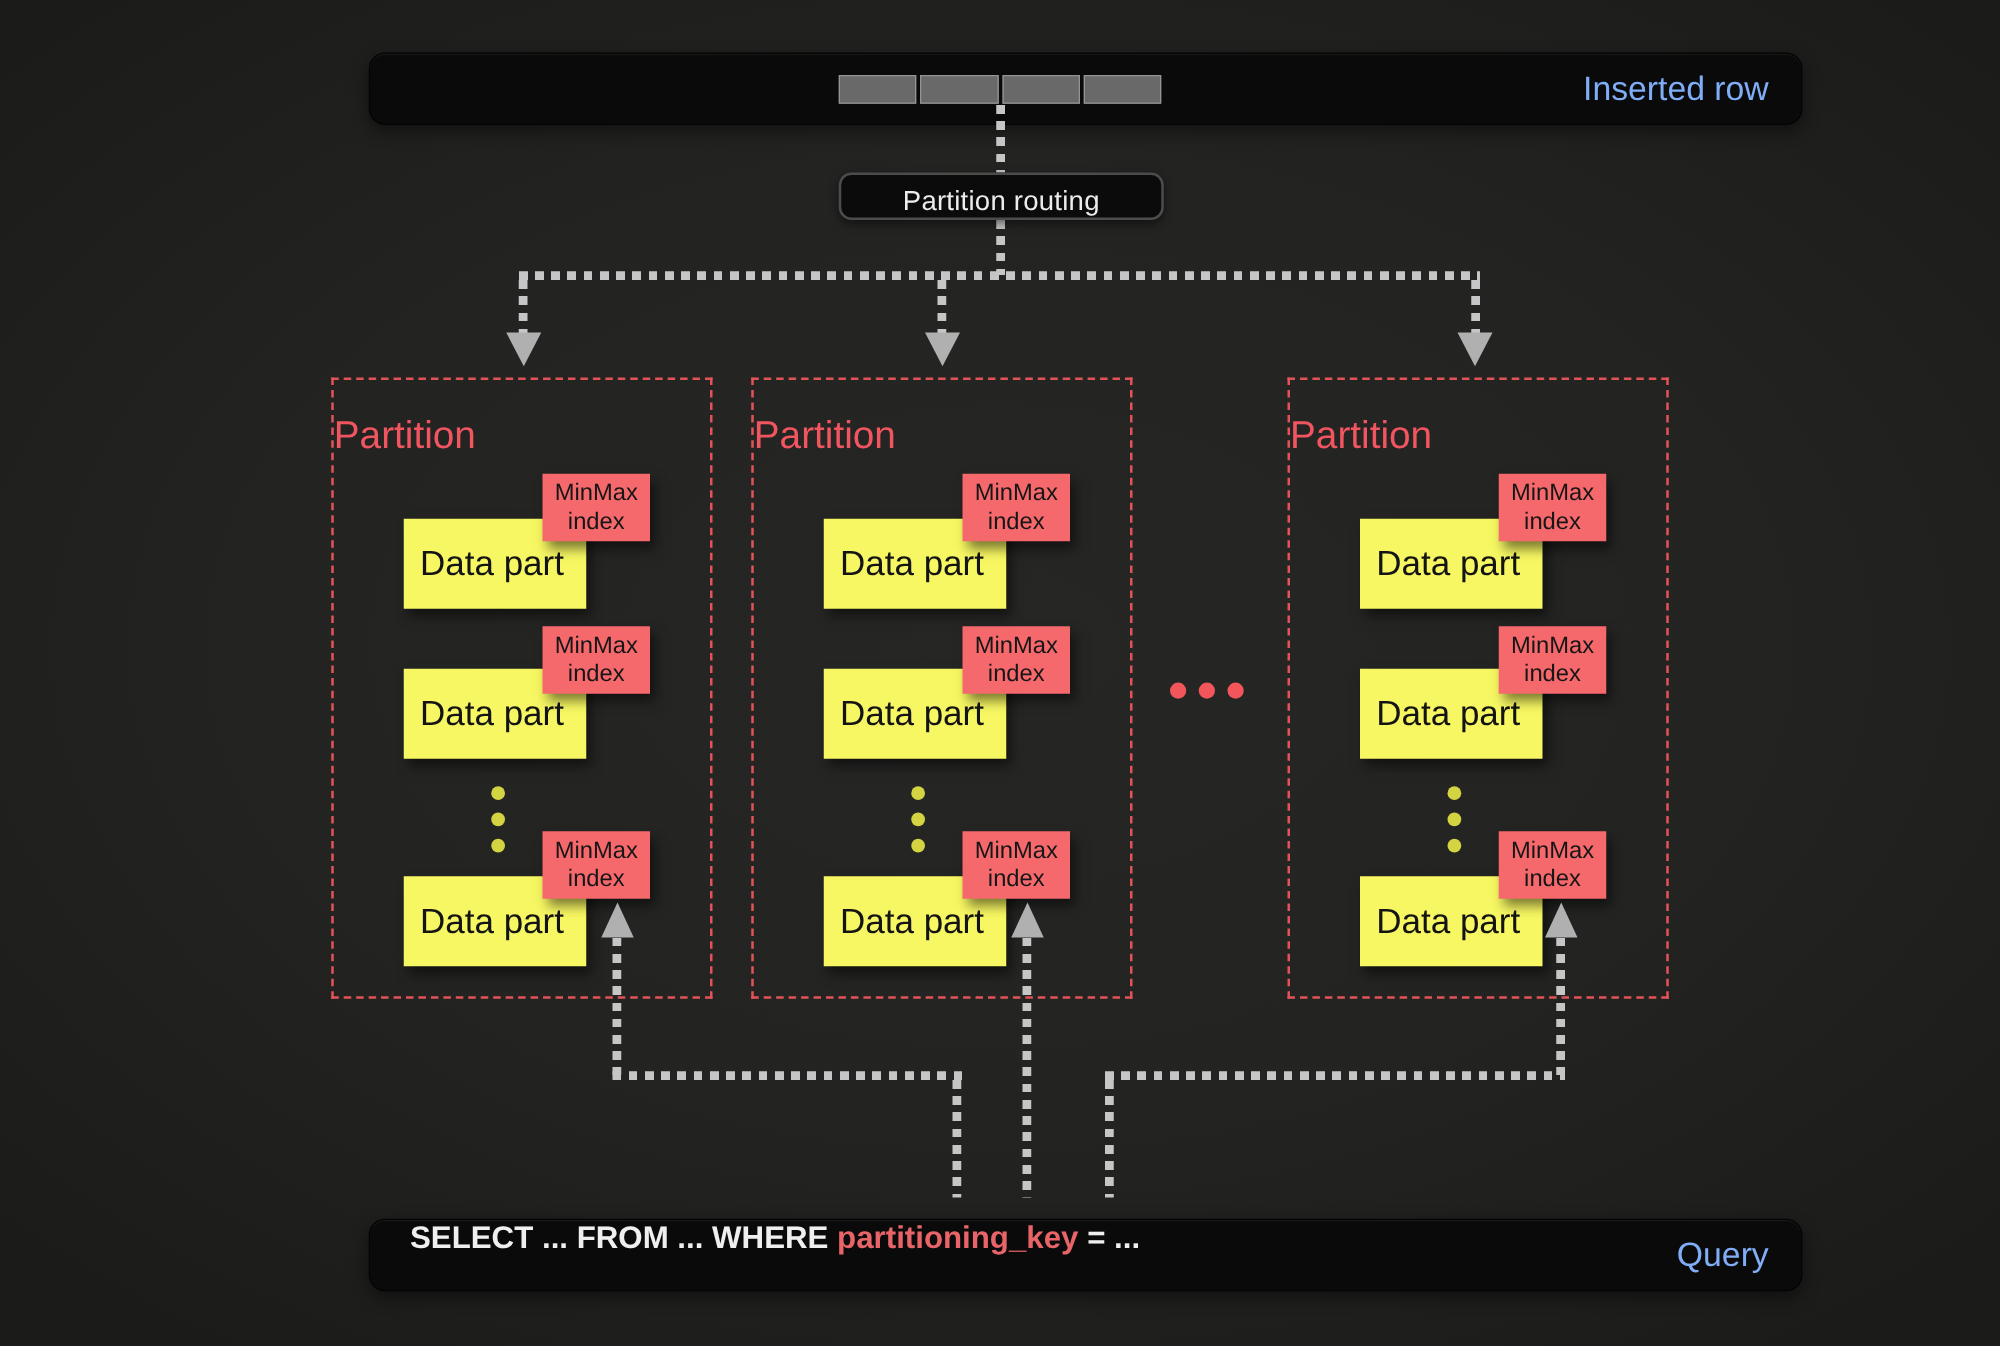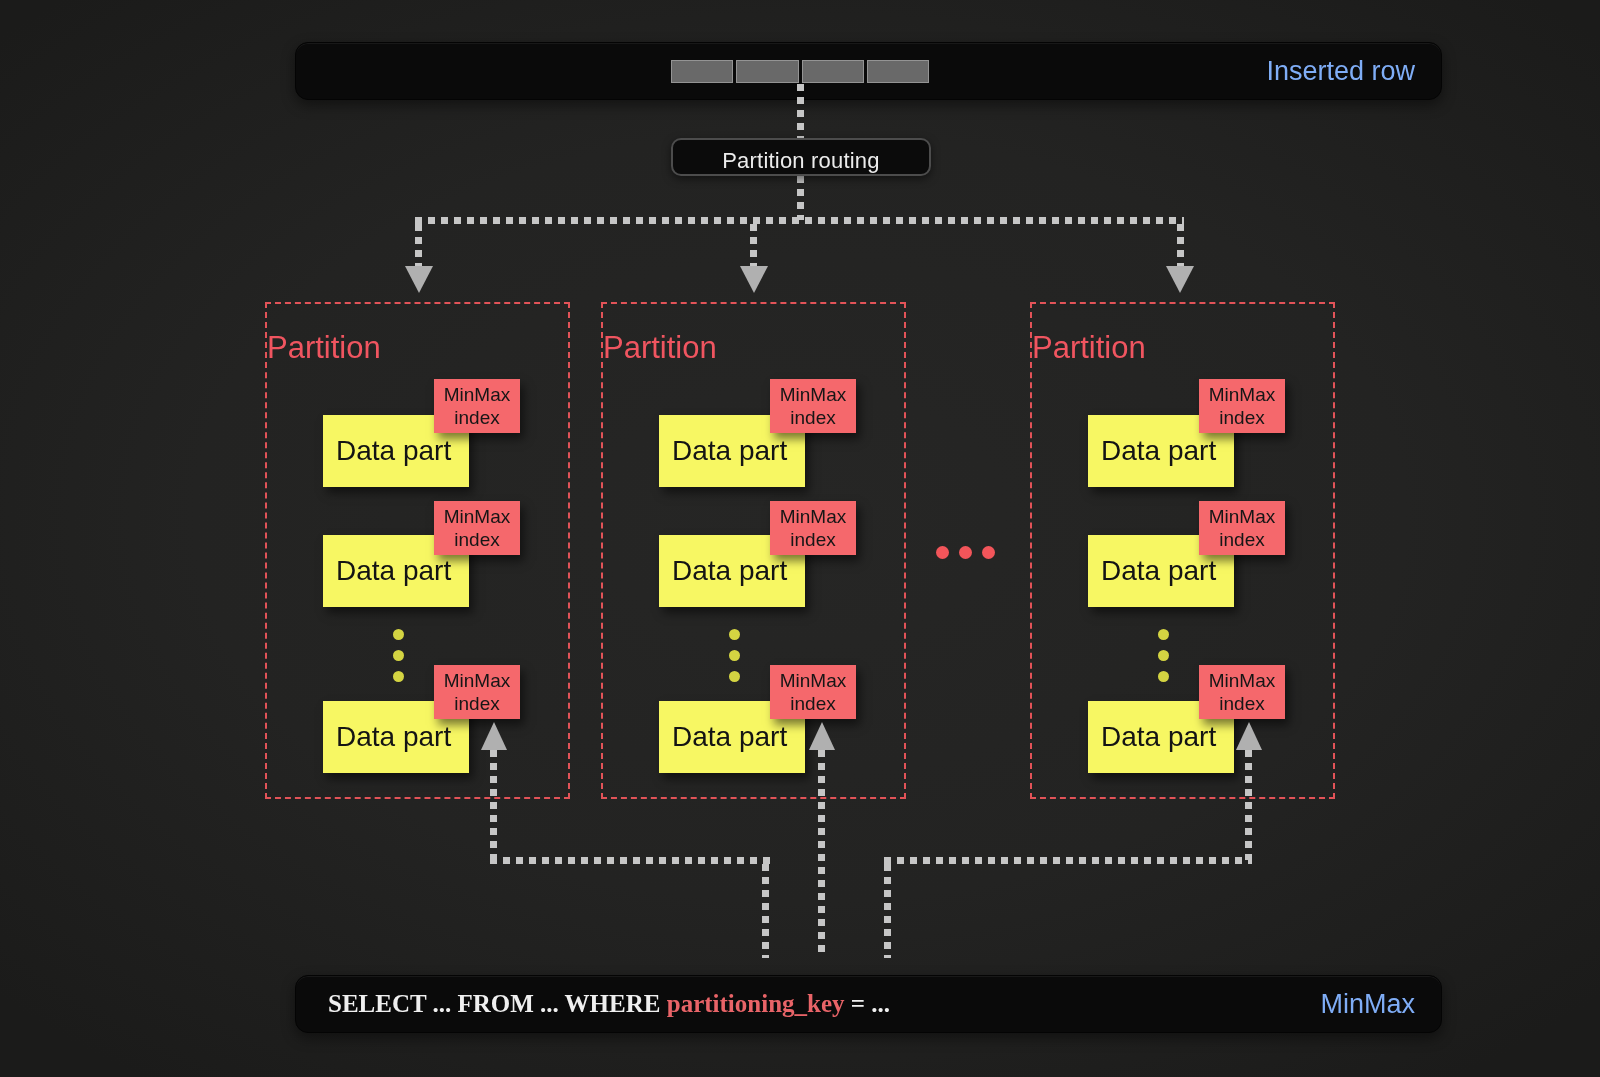--- a/index.html
+++ b/index.html
@@ -69,22 +69,22 @@
     display:flex;align-items:center;justify-content:center;text-align:center;
     color:#161616;font-size:19px;line-height:1.22;z-index:3;
     box-shadow:4px 6px 9px rgba(0,0,0,0.5);
   }
   .vdots{position:absolute;left:126px;width:11px;z-index:2;}
   .vdots i{display:block;width:11px;height:11px;border-radius:50%;background:#d4d442;margin-bottom:10px;}
   .hdots{position:absolute;left:936px;top:546px;display:flex;gap:10px;z-index:2;}
   .hdots i{display:block;width:13px;height:13px;border-radius:50%;background:#f2555a;}
   
   .sql{
-    position:absolute;left:32px;top:0;height:100%;display:flex;align-items:center;
-    font-family:Liberation Serif, serif;font-weight:700;font-size:25px;color:#efefef;
+    position:absolute;left:32px;top:0;height:100%;display:flex;align-items:flex-start;
+    font-family:Liberation Sans, sans-serif;font-weight:700;font-size:25px;color:#efefef;
     white-space:pre;
   }
   .sql .key{color:#e96468;}
 </style>
 </head>
 <body>
 
 <div class="canvas">
 
   <div class="bar" style="top:42px;">
@@ -171,16 +171,16 @@
 
   <div class="vdash" style="left:818px;top:750px;height:208px;"></div>
 
   <div class="vdash" style="left:1245px;top:750px;height:110px;"></div>
   <div class="hdash" style="left:884px;top:857px;width:368px;"></div>
   <div class="vdash" style="left:884px;top:864px;height:94px;"></div>
 
 
   <div class="bar" style="top:975px;">
     <div class="sql"><span>SELECT ... FROM ... WHERE </span><span class="key">partitioning_key</span><span> = ...</span></div>
-    <span class="blue-label">MinMax</span>
+    <span class="blue-label">Query</span>
   </div>
 
 </div>
 
 </body></html>

